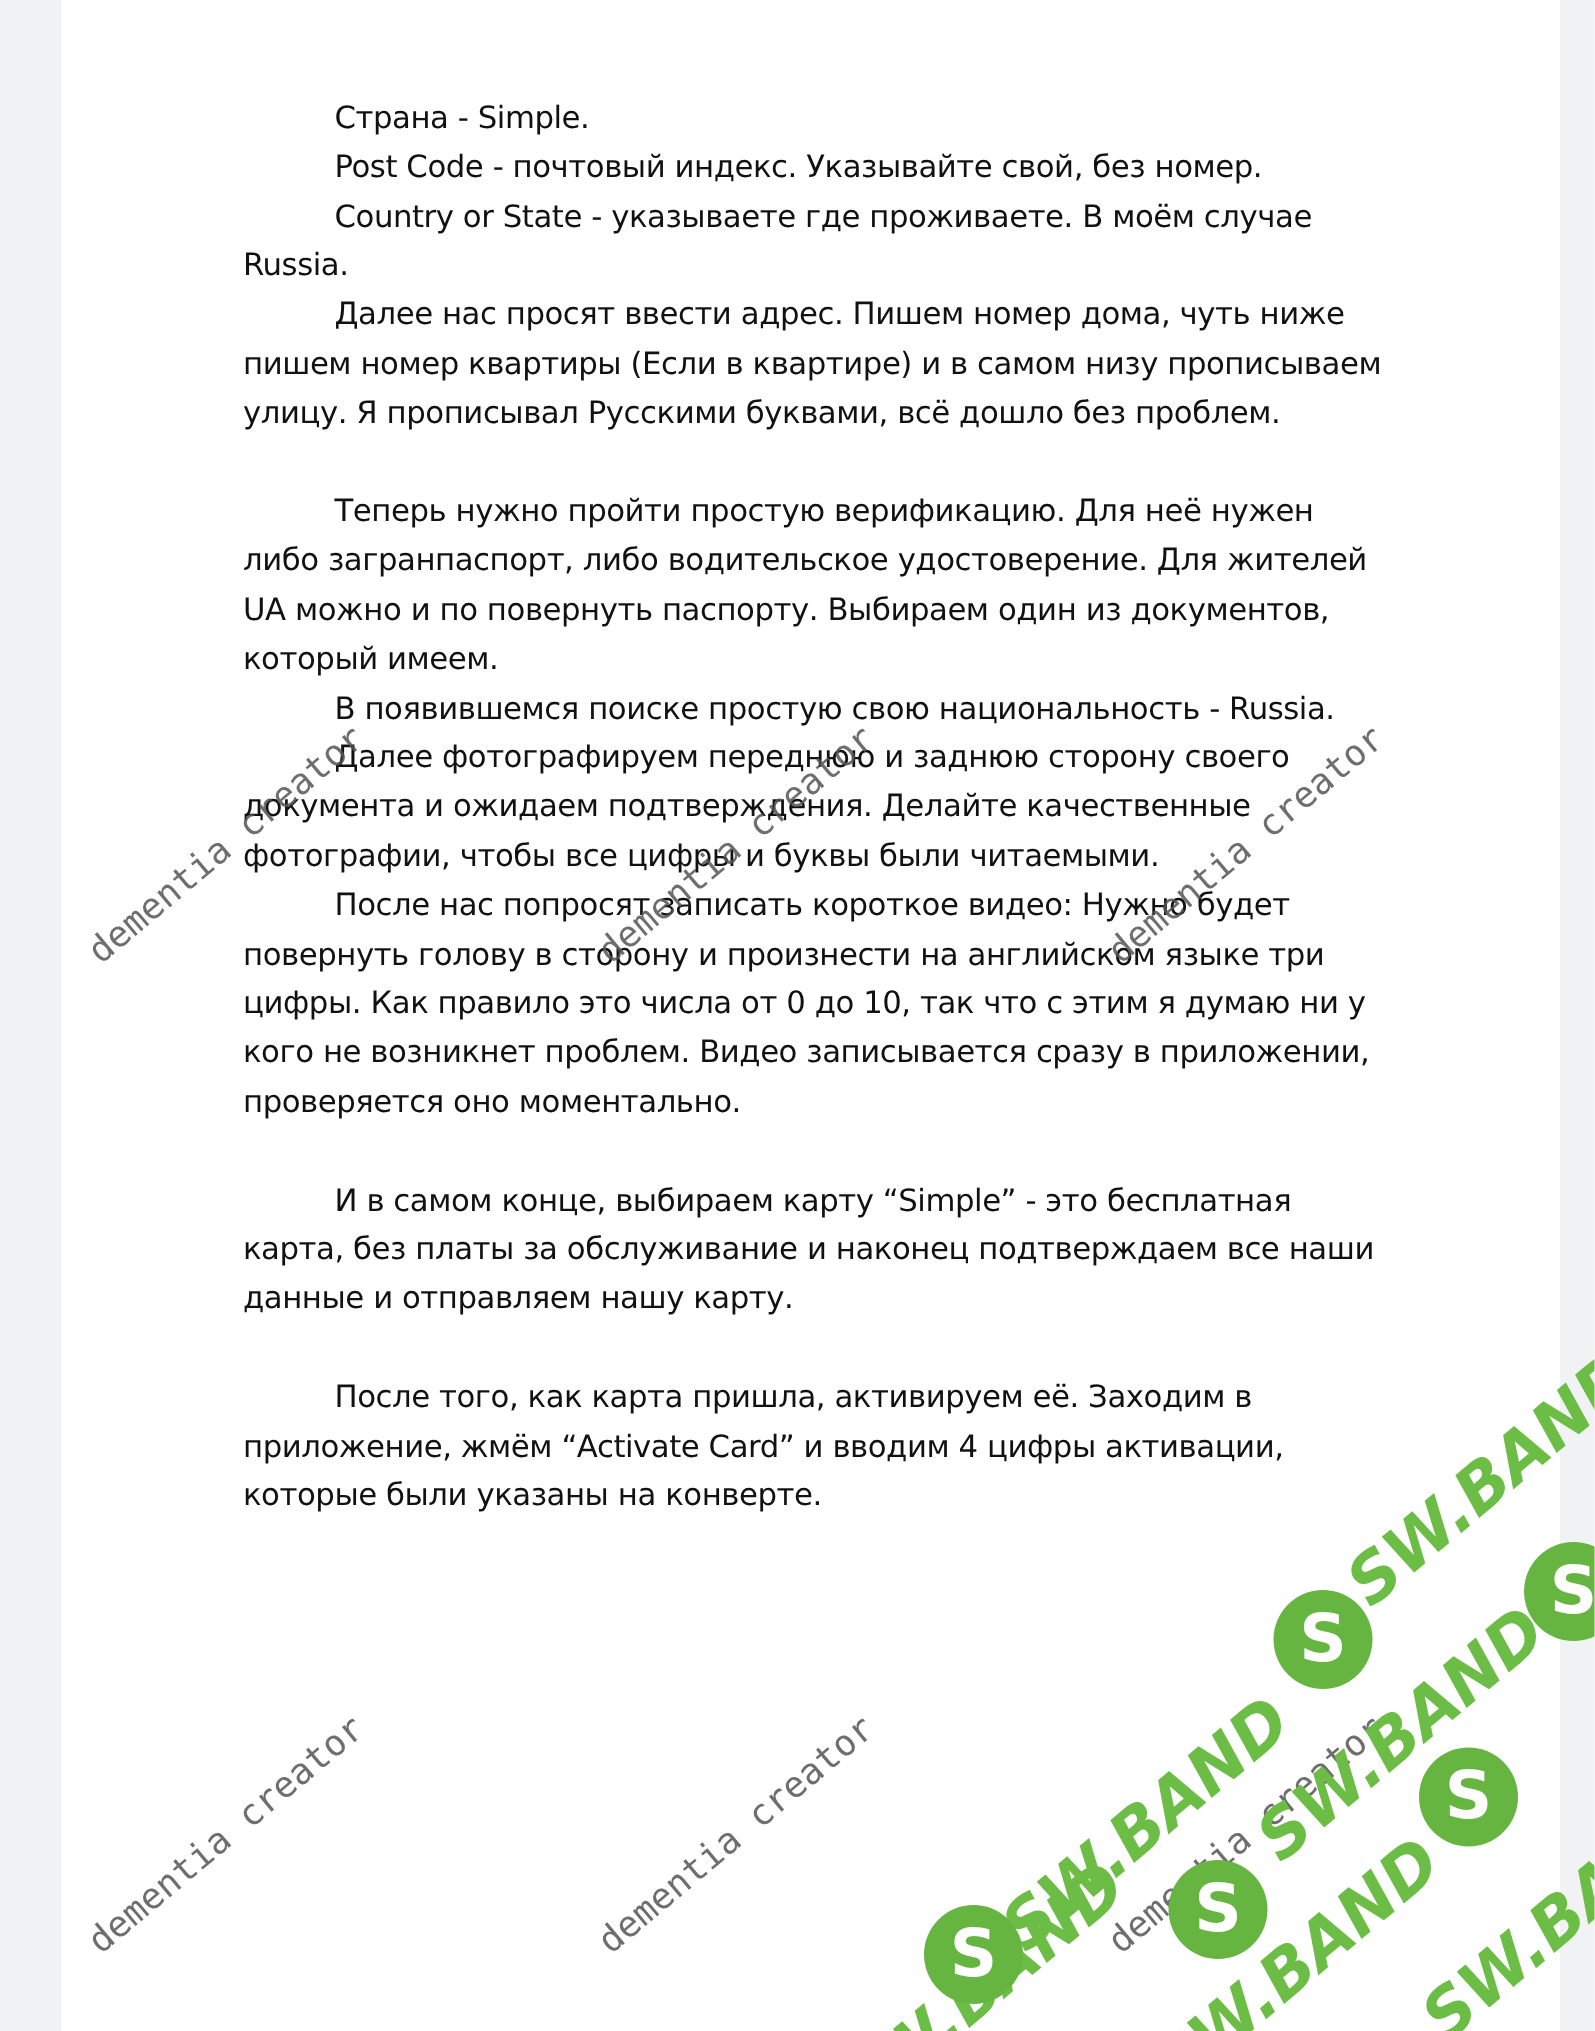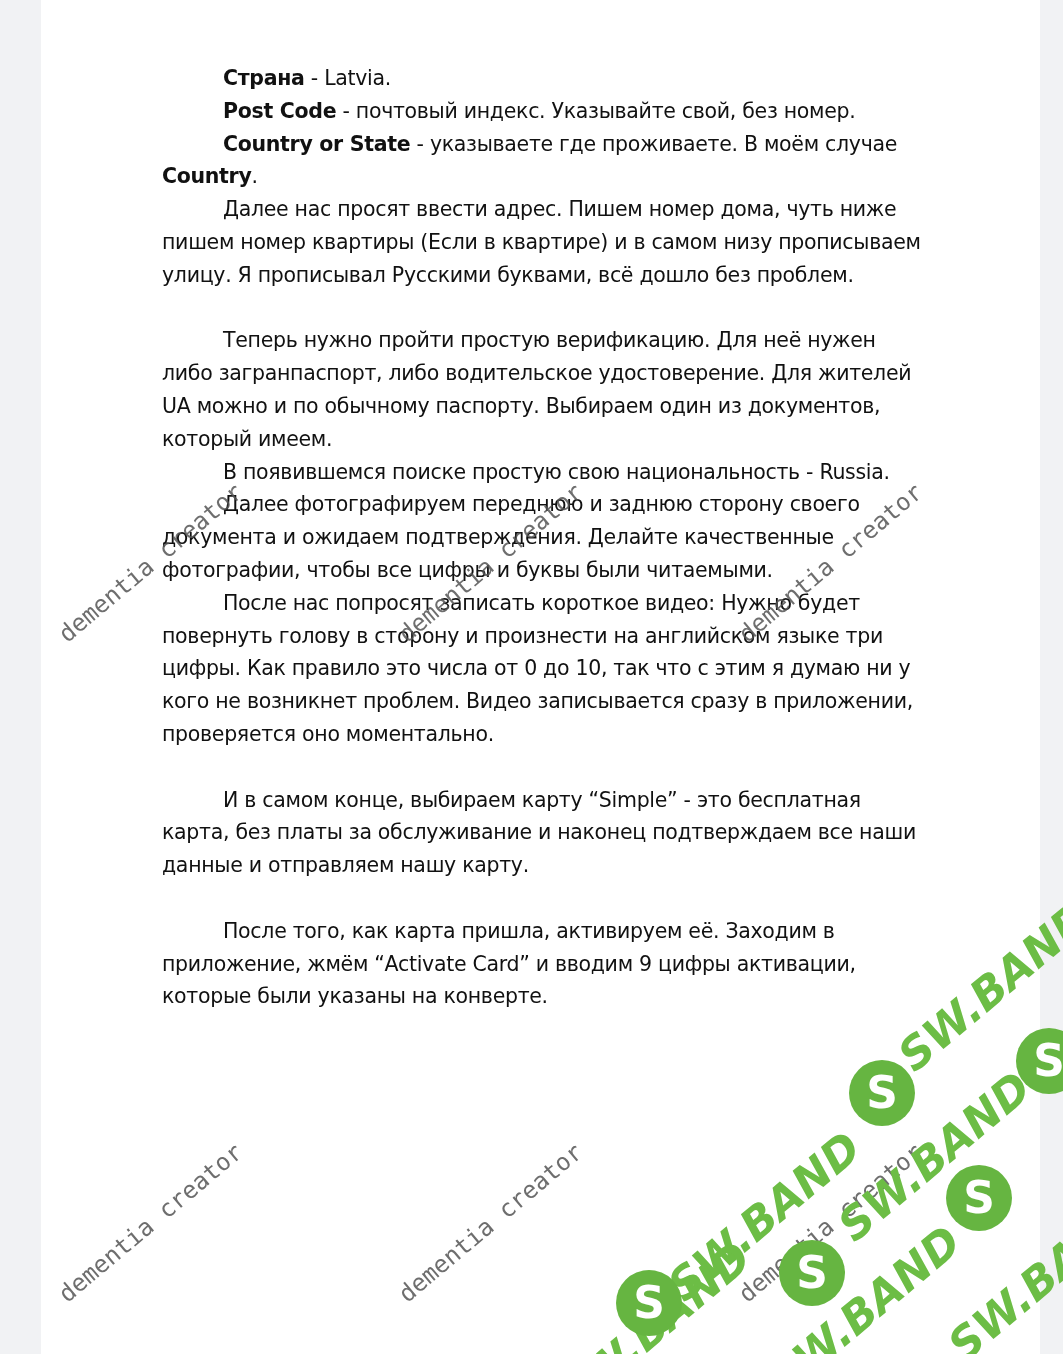--- a/index.html
+++ b/index.html
@@ -2,43 +2,43 @@
 <html><head>
 <meta charset="utf-8">
 <style>
   html,body{margin:0;padding:0;}
   body{width:1063px;height:1354px;background:#f1f2f4;position:relative;overflow:hidden;font-family:"DejaVu Sans","Liberation Sans",sans-serif;}
   .page{position:absolute;left:41px;top:0;width:999px;height:1354px;background:#ffffff;}
   .text{position:absolute;left:121px;top:62px;width:770px;font-size:20.5px;line-height:32.8px;color:#111;letter-spacing:-0.3px;}
   .text p{margin:0;}
   .ind{text-indent:61px;}
   .gap{height:32.8px;}
-  b{font-weight:bold;text-align:center;}
+  b{font-weight:normal;text-align:center;}
   .wm{position:absolute;font-family:"DejaVu Sans Mono","Liberation Mono",monospace;font-size:24px;color:#555;transform:rotate(-40deg);transform-origin:left bottom;white-space:nowrap;opacity:0.85;}
   .sw{position:absolute;font-family:"DejaVu Sans","Liberation Sans",sans-serif;font-weight:bold;font-style:italic;font-size:44px;color:#6cbd45;transform:rotate(-40deg);transform-origin:left bottom;white-space:nowrap;}
   .swc{position:absolute;width:66px;height:66px;border-radius:50%;background:#66b541;color:#fff;font-weight:bold;font-size:44px;line-height:66px;text-align:center;font-family:"DejaVu Sans","Liberation Sans",sans-serif;}
 </style>
 </head>
 <body>
 
 <div class="page">
   <div class="text">
-    <p class="ind"><b>Страна</b><span> - Latvia.</span></p>
+    <p class="ind"><b>Страна</b><span> - Simple.</span></p>
     <p class="ind"><b>Post Code</b><span> - почтовый индекс. Указывайте свой, без номер.</span></p>
-    <p class="ind"><b>Country or State</b><span> - указываете где проживаете. В моём случае </span><b>Country</b><span>.</span></p>
+    <p class="ind"><b>Country or State</b><span> - указываете где проживаете. В моём случае </span><b>Russia</b><span>.</span></p>
     <p class="ind">Далее нас просят ввести адрес. Пишем номер дома, чуть ниже пишем номер квартиры (Если в квартире) и в самом низу прописываем улицу. Я прописывал Русскими буквами, всё дошло без проблем.</p>
     <div class="gap"></div>
-    <p class="ind">Теперь нужно пройти простую верификацию. Для неё нужен либо загранпаспорт, либо водительское удостоверение. Для жителей UA можно и по обычному паспорту. Выбираем один из документов, который имеем.</p>
+    <p class="ind">Теперь нужно пройти простую верификацию. Для неё нужен либо загранпаспорт, либо водительское удостоверение. Для жителей UA можно и по повернуть паспорту. Выбираем один из документов, который имеем.</p>
     <p class="ind">В появившемся поиске простую свою национальность - Russia.</p>
     <p class="ind">Далее фотографируем переднюю и заднюю сторону своего документа и ожидаем подтверждения. Делайте качественные фотографии, чтобы все цифры и буквы были читаемыми.</p>
     <p class="ind">После нас попросят записать короткое видео: Нужно будет повернуть голову в сторону и произнести на английском языке три цифры. Как правило это числа от 0 до 10, так что с этим я думаю ни у кого не возникнет проблем. Видео записывается сразу в приложении, проверяется оно моментально.</p>
     <div class="gap"></div>
     <p class="ind">И в самом конце, выбираем карту “Simple” - это бесплатная карта, без платы за обслуживание и наконец подтверждаем все наши данные и отправляем нашу карту.</p>
     <div class="gap"></div>
-    <p class="ind">После того, как карта пришла, активируем её. Заходим в приложение, жмём “Activate Card” и вводим 9 цифры активации, которые были указаны на конверте.</p>
+    <p class="ind">После того, как карта пришла, активируем её. Заходим в приложение, жмём “Activate Card” и вводим 4 цифры активации, которые были указаны на конверте.</p>
   </div>
 
   <div class="wm" style="left:30px;top:620px;">dementia creator</div>
   <div class="wm" style="left:370px;top:620px;">dementia creator</div>
   <div class="wm" style="left:710px;top:620px;">dementia creator</div>
   <div class="wm" style="left:30px;top:1280px;">dementia creator</div>
   <div class="wm" style="left:370px;top:1280px;">dementia creator</div>
   <div class="wm" style="left:710px;top:1280px;">dementia creator</div>
 
   <div class="sw" style="left:880px;top:1030px;">SW.BAND</div>

